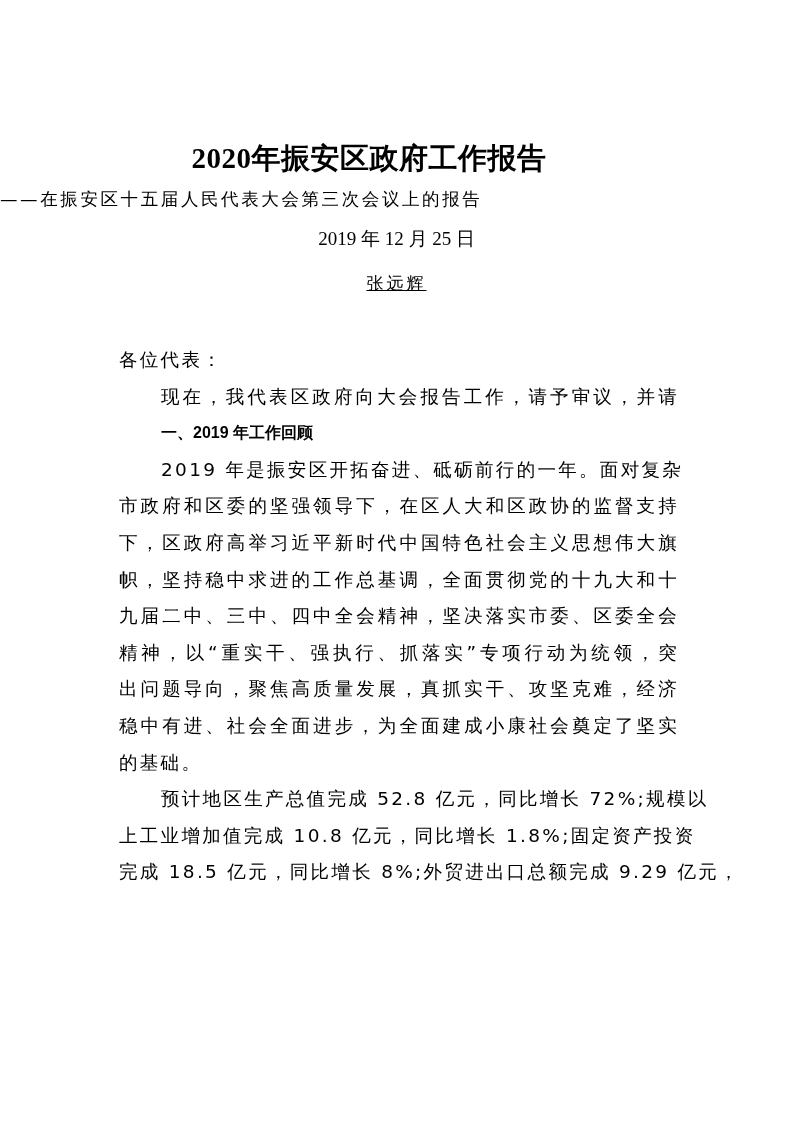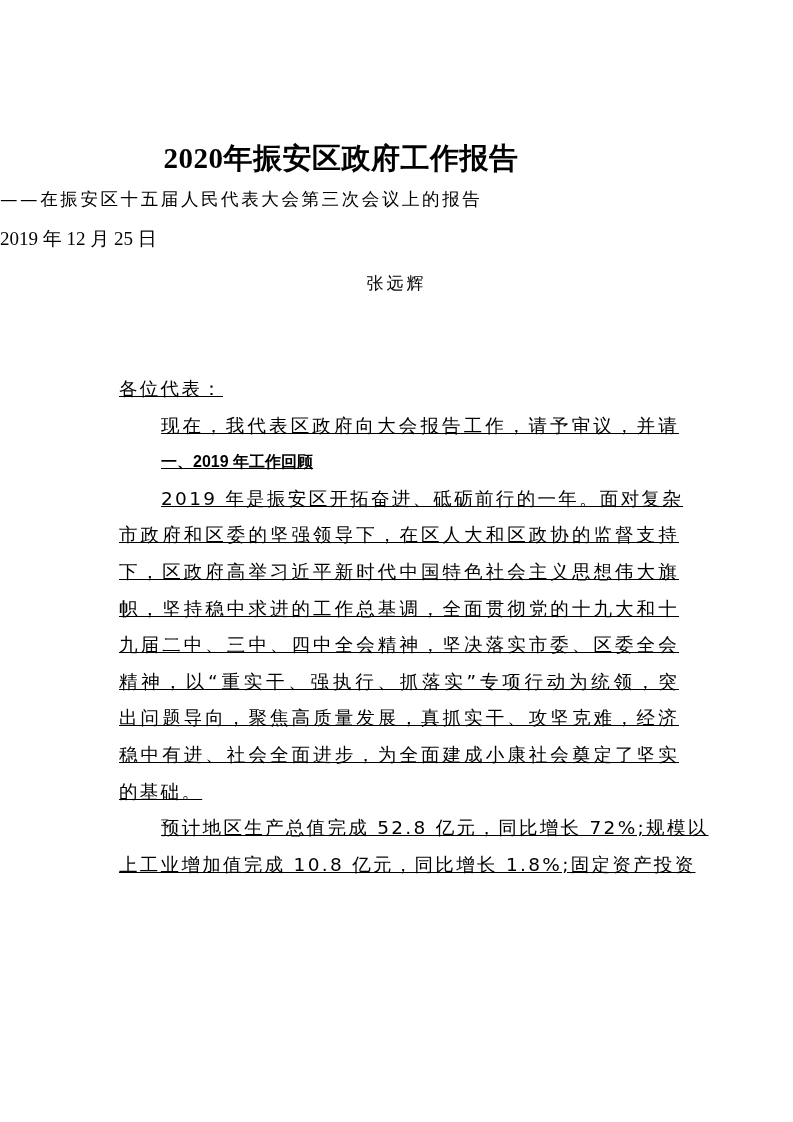--- a/index.html
+++ b/index.html
@@ -1,35 +1,35 @@
 <!DOCTYPE html>
 <html><head>
   <meta charset="utf-8">
   <style>
     html, body { margin: 0; padding: 0; background: #ffffff; }
     body { width: 793px; height: 1122px; position: relative; overflow: hidden; }
     .page { position: absolute; left: 0; top: 0; width: 793px; height: 1122px; background: #fff; color: #000; }
     .title {
       position: absolute; left: 0; width: 682px; top: 140px; text-align: center;
       font-family: "Liberation Serif", "DejaVu Serif", serif; font-weight: bold;
-      font-size: 29px; letter-spacing: 0.5px; line-height: 36px;
+      font-size: 29px; letter-spacing: 0.5px; line-height: 36px; padding-left: 28px;
     }
     .subtitle {
       position: absolute; left: 0; width: 793px; top: 186px; text-align: left;
       font-family: "DejaVu Sans", sans-serif; font-size: 17.5px; letter-spacing: 2.6px; line-height: 26px;
     }
     .date {
-      position: absolute; left: 0; width: 793px; top: 226px; 
+      position: absolute; left: 0; width: 793px; top: 226px; text-align: center;
       font-family: "Liberation Serif", serif; font-size: 19px; line-height: 26px;
     }
     .author {
       position: absolute; left: 0; width: 793px; top: 270px; text-align: center;
-      font-family: "DejaVu Sans", sans-serif; font-size: 17px; letter-spacing: 3px; line-height: 26px;
+      font-family: "DejaVu Sans", sans-serif; font-size: 17px; letter-spacing: 3px; line-height: 26px; text-decoration: underline;
     }
-    .body { position: absolute; left: 119px; top: 374px; width: 560px; text-decoration: underline; }
+    .body { position: absolute; left: 119px; top: 345px; width: 560px; }
     .line {
       height: 36.6px; line-height: 30px; white-space: nowrap;
       font-family: "DejaVu Sans", sans-serif; font-size: 18.5px; letter-spacing: 2.3px;
       text-align: justify; text-align-last: justify;
     }
     .line.last { text-align-last: left; }
     .line.indent { padding-left: 42px; }
     .heading {
       height: 36.6px; line-height: 30px; padding-left: 42px;
       font-family: "Liberation Sans", "DejaVu Sans", sans-serif; font-weight: bold; font-size: 16px;
@@ -56,14 +56,15 @@
     <div class="line">下，区政府高举习近平新时代中国特色社会主义思想伟大旗</div>
     <div class="line">帜，坚持稳中求进的工作总基调，全面贯彻党的十九大和十</div>
     <div class="line">九届二中、三中、四中全会精神，坚决落实市委、区委全会</div>
     <div class="line">精神，以“重实干、强执行、抓落实”专项行动为统领，突</div>
     <div class="line">出问题导向，聚焦高质量发展，真抓实干、攻坚克难，经济</div>
     <div class="line">稳中有进、社会全面进步，为全面建成小康社会奠定了坚实</div>
     <div class="line last">的基础。</div>
 
     <div class="line indent">预计地区生产总值完成 52.8 亿元，同比增长 72%;规模以</div>
     <div class="line">上工业增加值完成 10.8 亿元，同比增长 1.8%;固定资产投资</div>
+    <div class="line">完成 18.5 亿元，同比增长 8%;外贸进出口总额完成 9.29 亿元，</div>
   </div>
 </div>
 
 </body></html>

